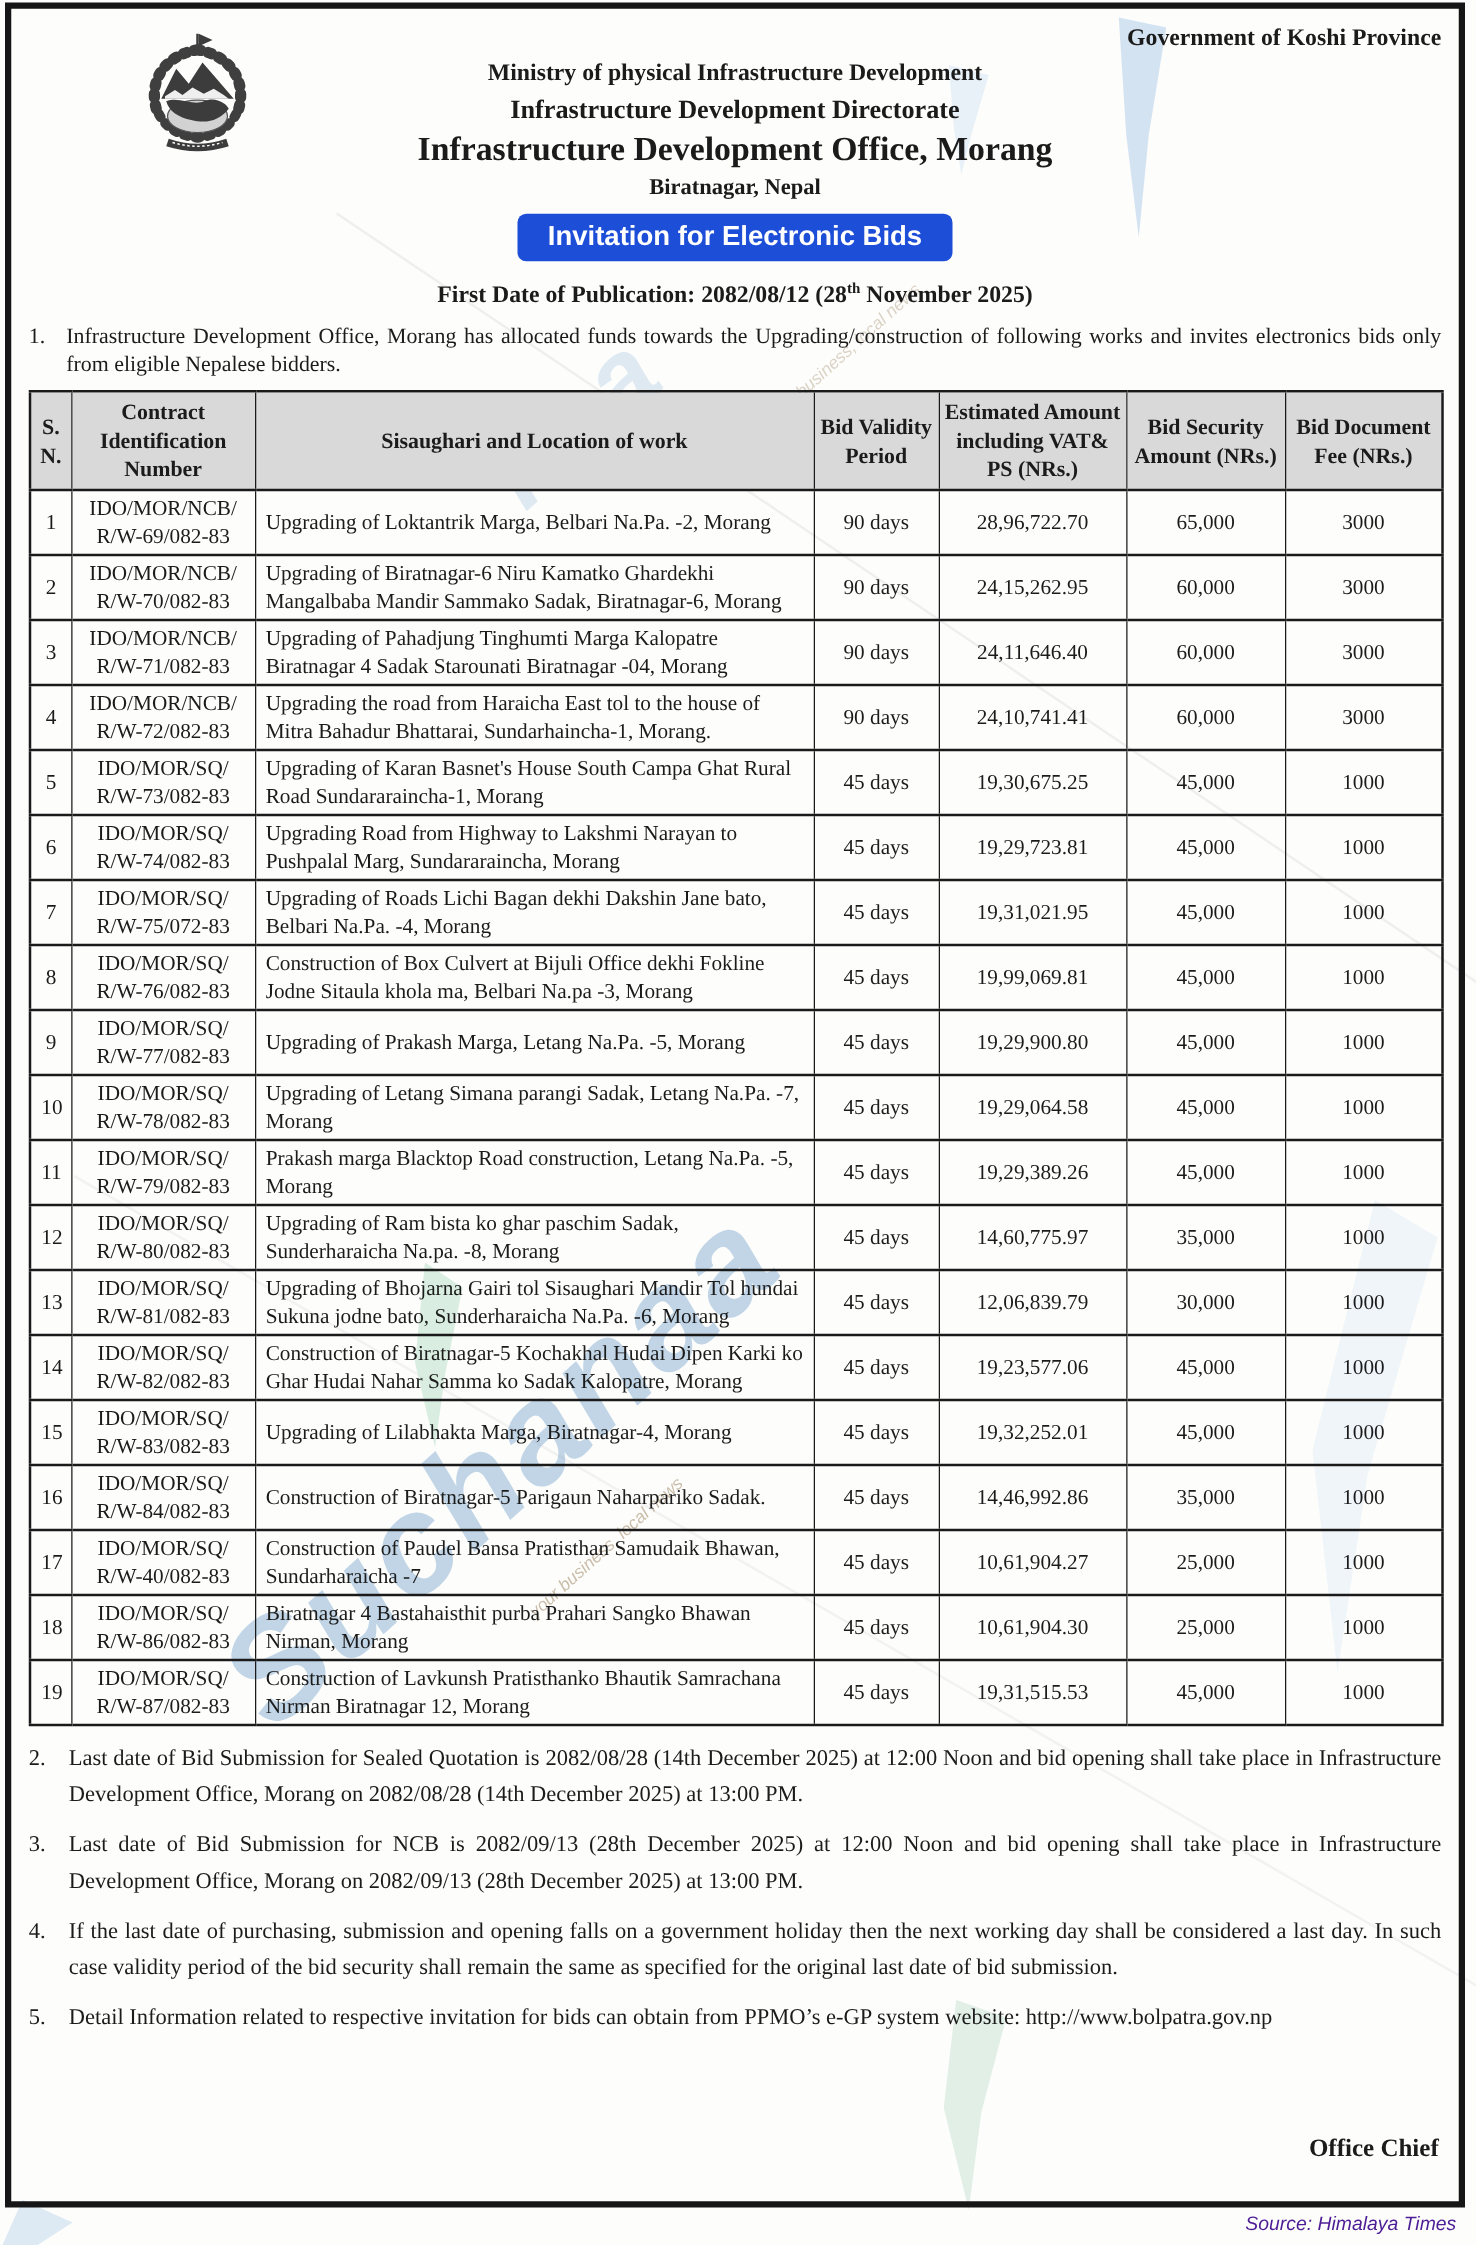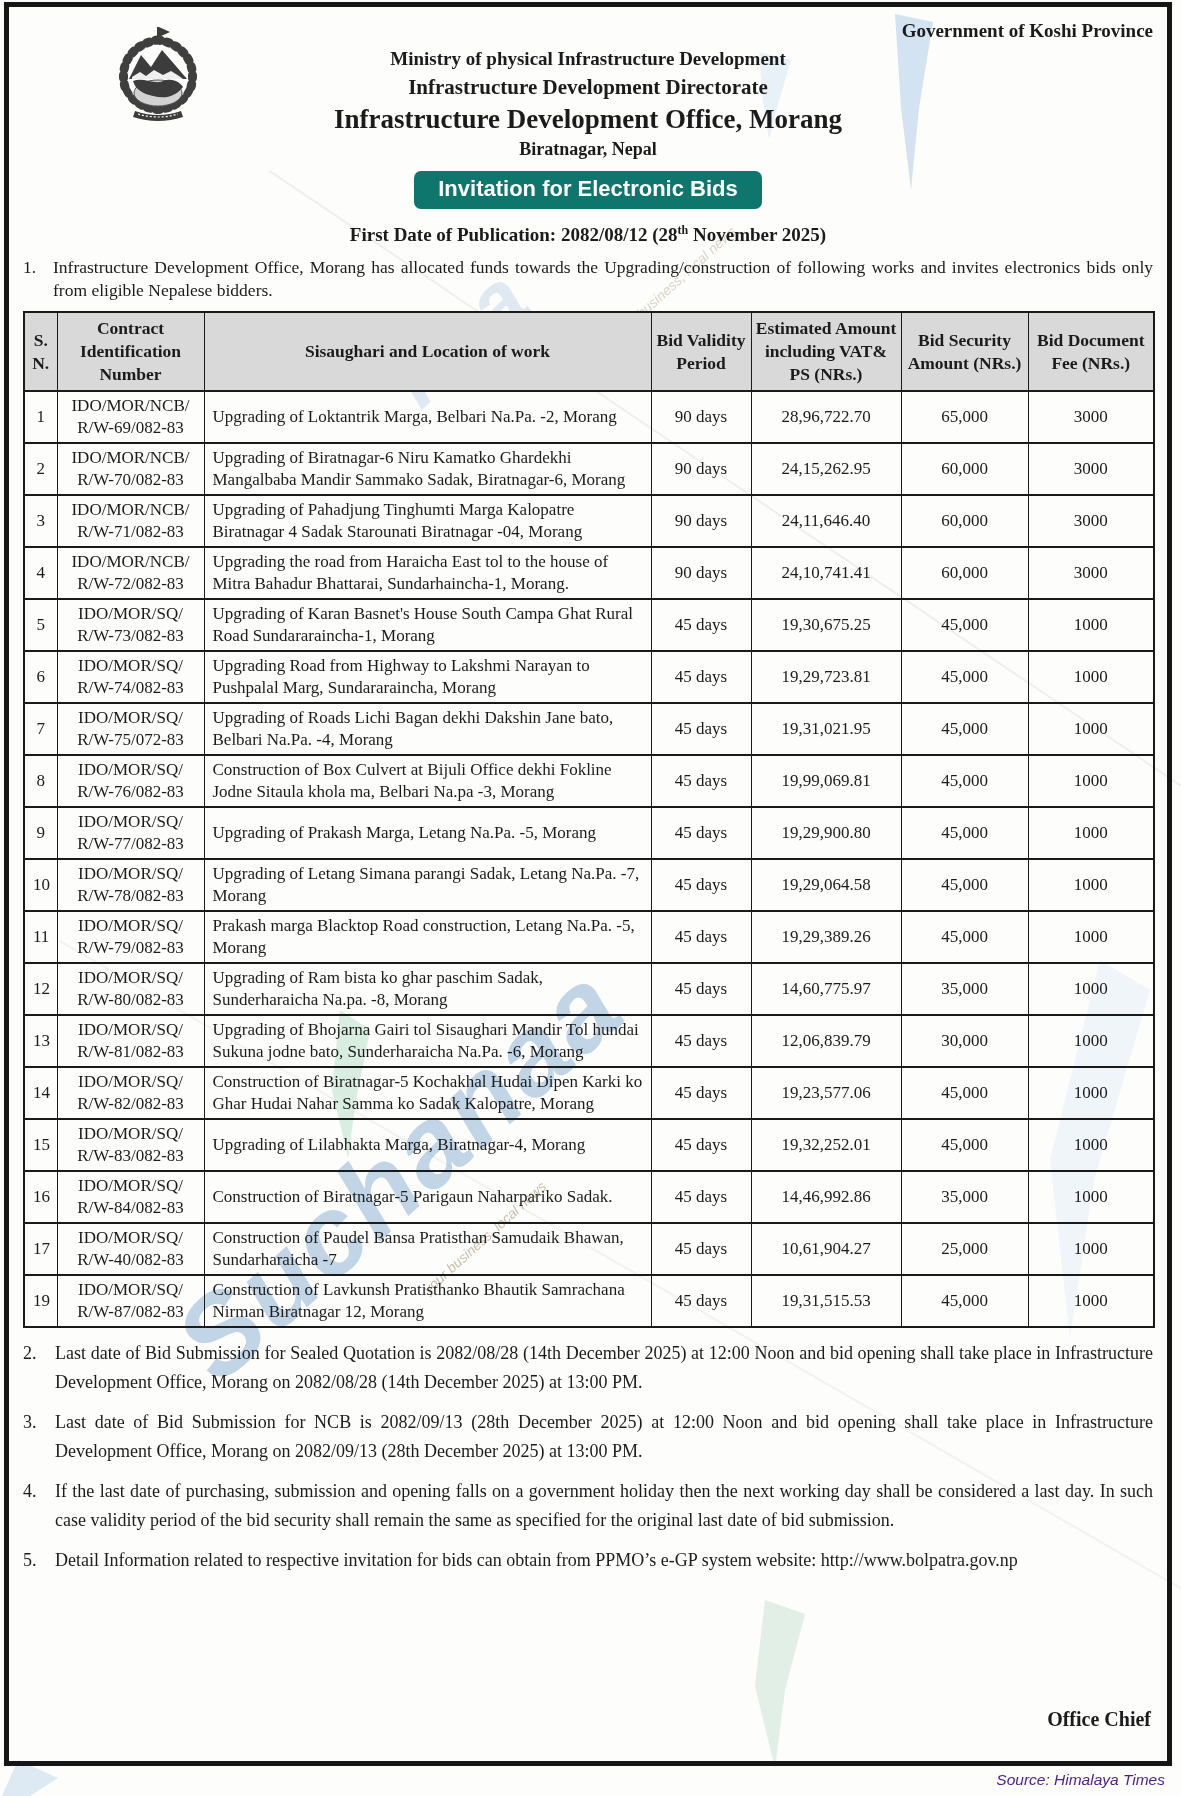--- a/index.html
+++ b/index.html
@@ -48,21 +48,21 @@
   }
   .emblem { position:absolute; left:96px; top:18px; width:106px; height:100px; }
   .hdr { text-align:center; }
   .h1 { font-size:19px; font-weight:bold; line-height:28px;text-align:right; }
   .h2 { font-size:19px; font-weight:bold; line-height:28px; }
   .h3 { font-size:21px; font-weight:bold; line-height:29px; }
   .h4 { font-size:27px; font-weight:bold; line-height:34px; }
   .h5 { font-size:18px; font-weight:bold; line-height:26px; }
   .badge-wrap { text-align:center; margin-top:9px; }
   .badge {
-    display:inline-block; background:#0f766e; color:#ffffff;
+    display:inline-block; background:#1d4ed8; color:#ffffff;
     font-family:"Liberation Sans", sans-serif; font-weight:bold; font-size:22px;
     padding:5px 24px 7px; border-radius:7px;
   }
   .pubdate { text-align:center; font-weight:bold; font-size:19px; margin-top:9px; line-height:24px; }
   .pubdate sup { font-size:12px; }
   .note { display:flex; font-size:17.5px; line-height:23px; margin-top:9px; text-align:justify; }
   .note .num { flex:0 0 30px; }
   .note .txt { flex:1 1 auto; }
   
   table.bids { width:1130px; border-collapse:collapse; table-layout:fixed; margin-top:9px; border:2px solid #1a1a1a; }
@@ -329,20 +329,29 @@
           <tr>
         <td class="c">17</td>
         <td class="c"><span>IDO/MOR/SQ/</span><br><span>R/W-40/082-83</span></td>
         <td class="desc">Construction of Paudel Bansa Pratisthan Samudaik Bhawan, Sundarharaicha -7</td>
         <td class="c">45 days</td>
         <td class="c">10,61,904.27</td>
         <td class="c">25,000</td>
         <td class="c">1000</td>
       </tr>
           <tr>
+        <td class="c">18</td>
+        <td class="c"><span>IDO/MOR/SQ/</span><br><span>R/W-86/082-83</span></td>
+        <td class="desc">Biratnagar 4 Bastahaisthit purba Prahari Sangko Bhawan Nirman, Morang</td>
+        <td class="c">45 days</td>
+        <td class="c">10,61,904.30</td>
+        <td class="c">25,000</td>
+        <td class="c">1000</td>
+      </tr>
+          <tr>
         <td class="c">19</td>
         <td class="c"><span>IDO/MOR/SQ/</span><br><span>R/W-87/082-83</span></td>
         <td class="desc">Construction of Lavkunsh Pratisthanko Bhautik Samrachana Nirman Biratnagar 12, Morang</td>
         <td class="c">45 days</td>
         <td class="c">19,31,515.53</td>
         <td class="c">45,000</td>
         <td class="c">1000</td>
       </tr>
         </tbody>
     </table>

